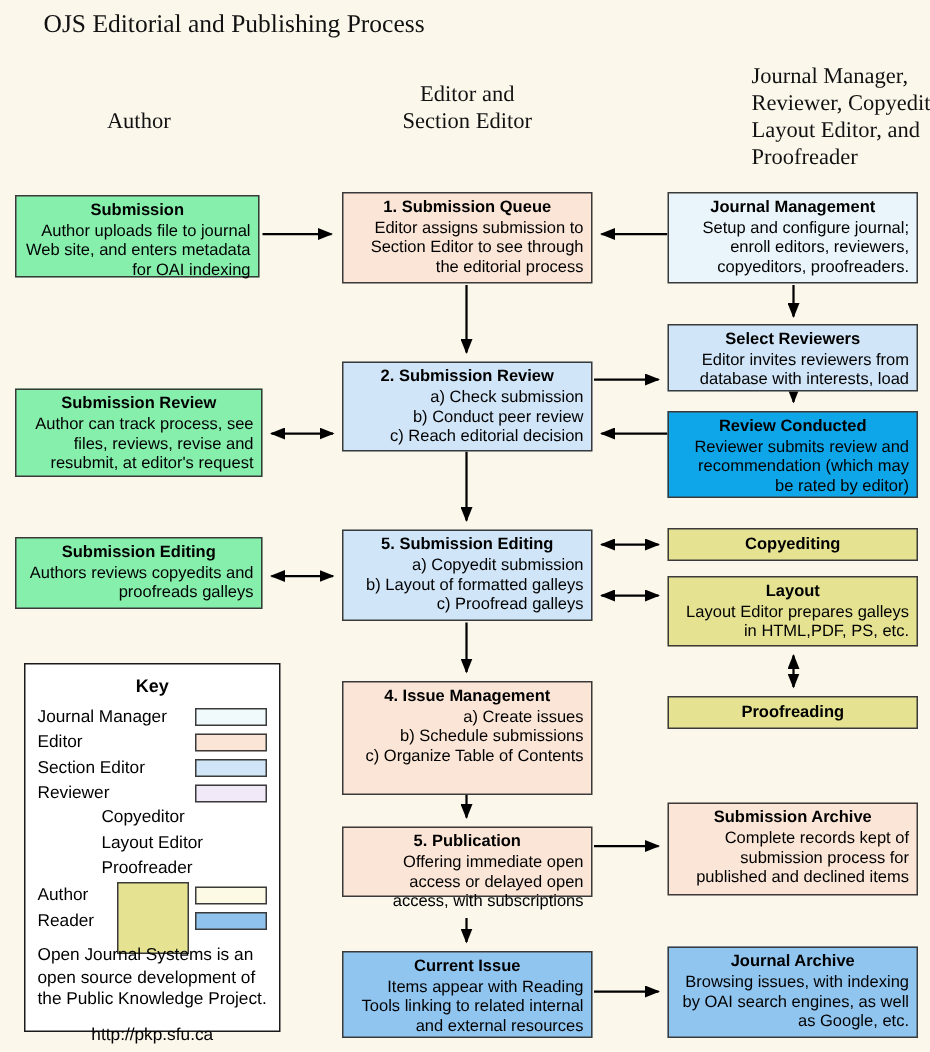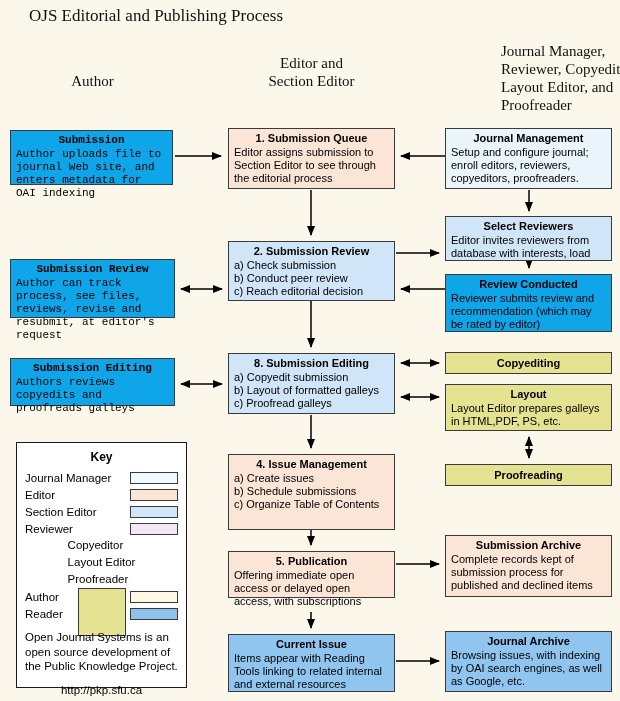--- a/index.html
+++ b/index.html
@@ -24,25 +24,25 @@
   svg.arrows { position:absolute; left:0; top:0; pointer-events:none; }
   svg.arrows line { stroke:#000; stroke-width:1.5; }
 
   .box {
     position:absolute; box-sizing:border-box;
     border:1px solid #3a3a3a;
     font-size:11px; line-height:13px;
     padding:3px 5px 2px 5px;
   }
   .box-title { font-weight:bold; text-align:center; margin-bottom:1px; }
-  .box-body  { white-space:pre-line; text-align:left; }
+  .box-body  { white-space:pre-line; text-align:right; }
   .box.solo  { display:flex; align-items:center; justify-content:center; padding:0; }
   .box.solo .box-title { margin:0; }
 
-  .role-author { background:#0ea5e9;font-family:Liberation Mono, monospace; }
+  .role-author { background:#86efac; }
   .role-editor { background:#FBE5D6; }
   .role-se     { background:#D0E5F7; }
   .role-jm     { background:#EAF5FB; }
   .role-rev    { background:#0ea5e9; }
   .role-khaki  { background:#E5E392; }
   .role-reader { background:#90C5F0; }
 
   .key {
     position:absolute; left:16px; top:442px; width:171px; height:246px;
     box-sizing:border-box; background:#FFFFFF; border:1px solid #1a1a1a;
@@ -142,21 +142,21 @@
     <div class="box-title">Review Conducted</div>
     <div class="box-body">Reviewer submits review and recommendation (which may be rated by editor)</div>
   </div>
 
   <div class="box role-author" style="left:10px;top:358px;width:165px;height:48px">
     <div class="box-title">Submission Editing</div>
     <div class="box-body">Authors reviews copyedits and proofreads galleys</div>
   </div>
 
   <div class="box role-se" style="left:228px;top:353px;width:167px;height:61px">
-    <div class="box-title">8. Submission Editing</div>
+    <div class="box-title">5. Submission Editing</div>
     <div class="box-body">a) Copyedit submission
 b) Layout of formatted galleys
 c) Proofread galleys</div>
   </div>
 
   <div class="box role-khaki solo" style="left:445px;top:352px;width:167px;height:22px">
     <div class="box-title">Copyediting</div>
   </div>
 
   <div class="box role-khaki" style="left:445px;top:384px;width:167px;height:47px">

